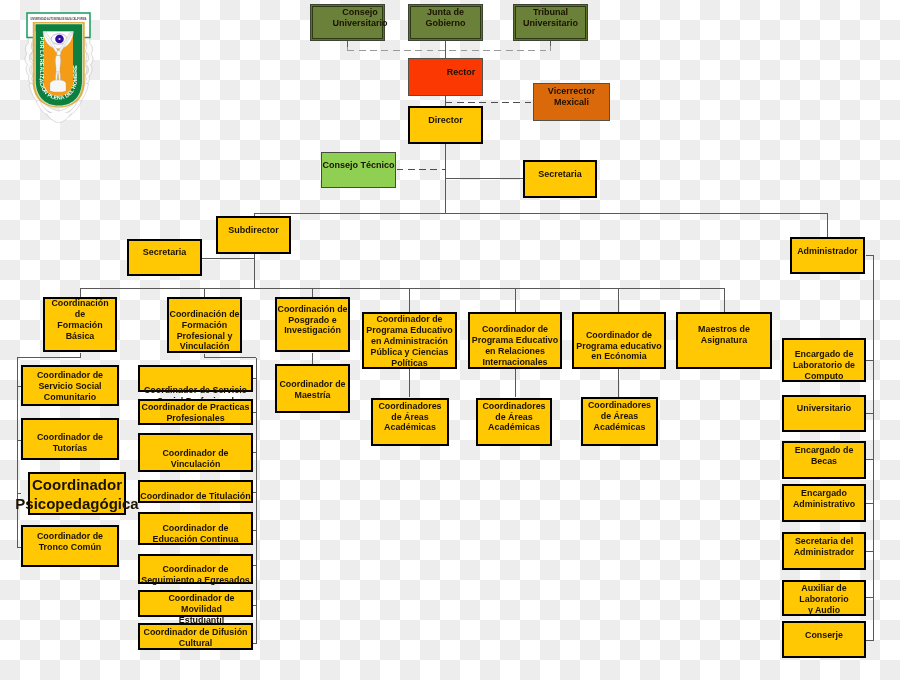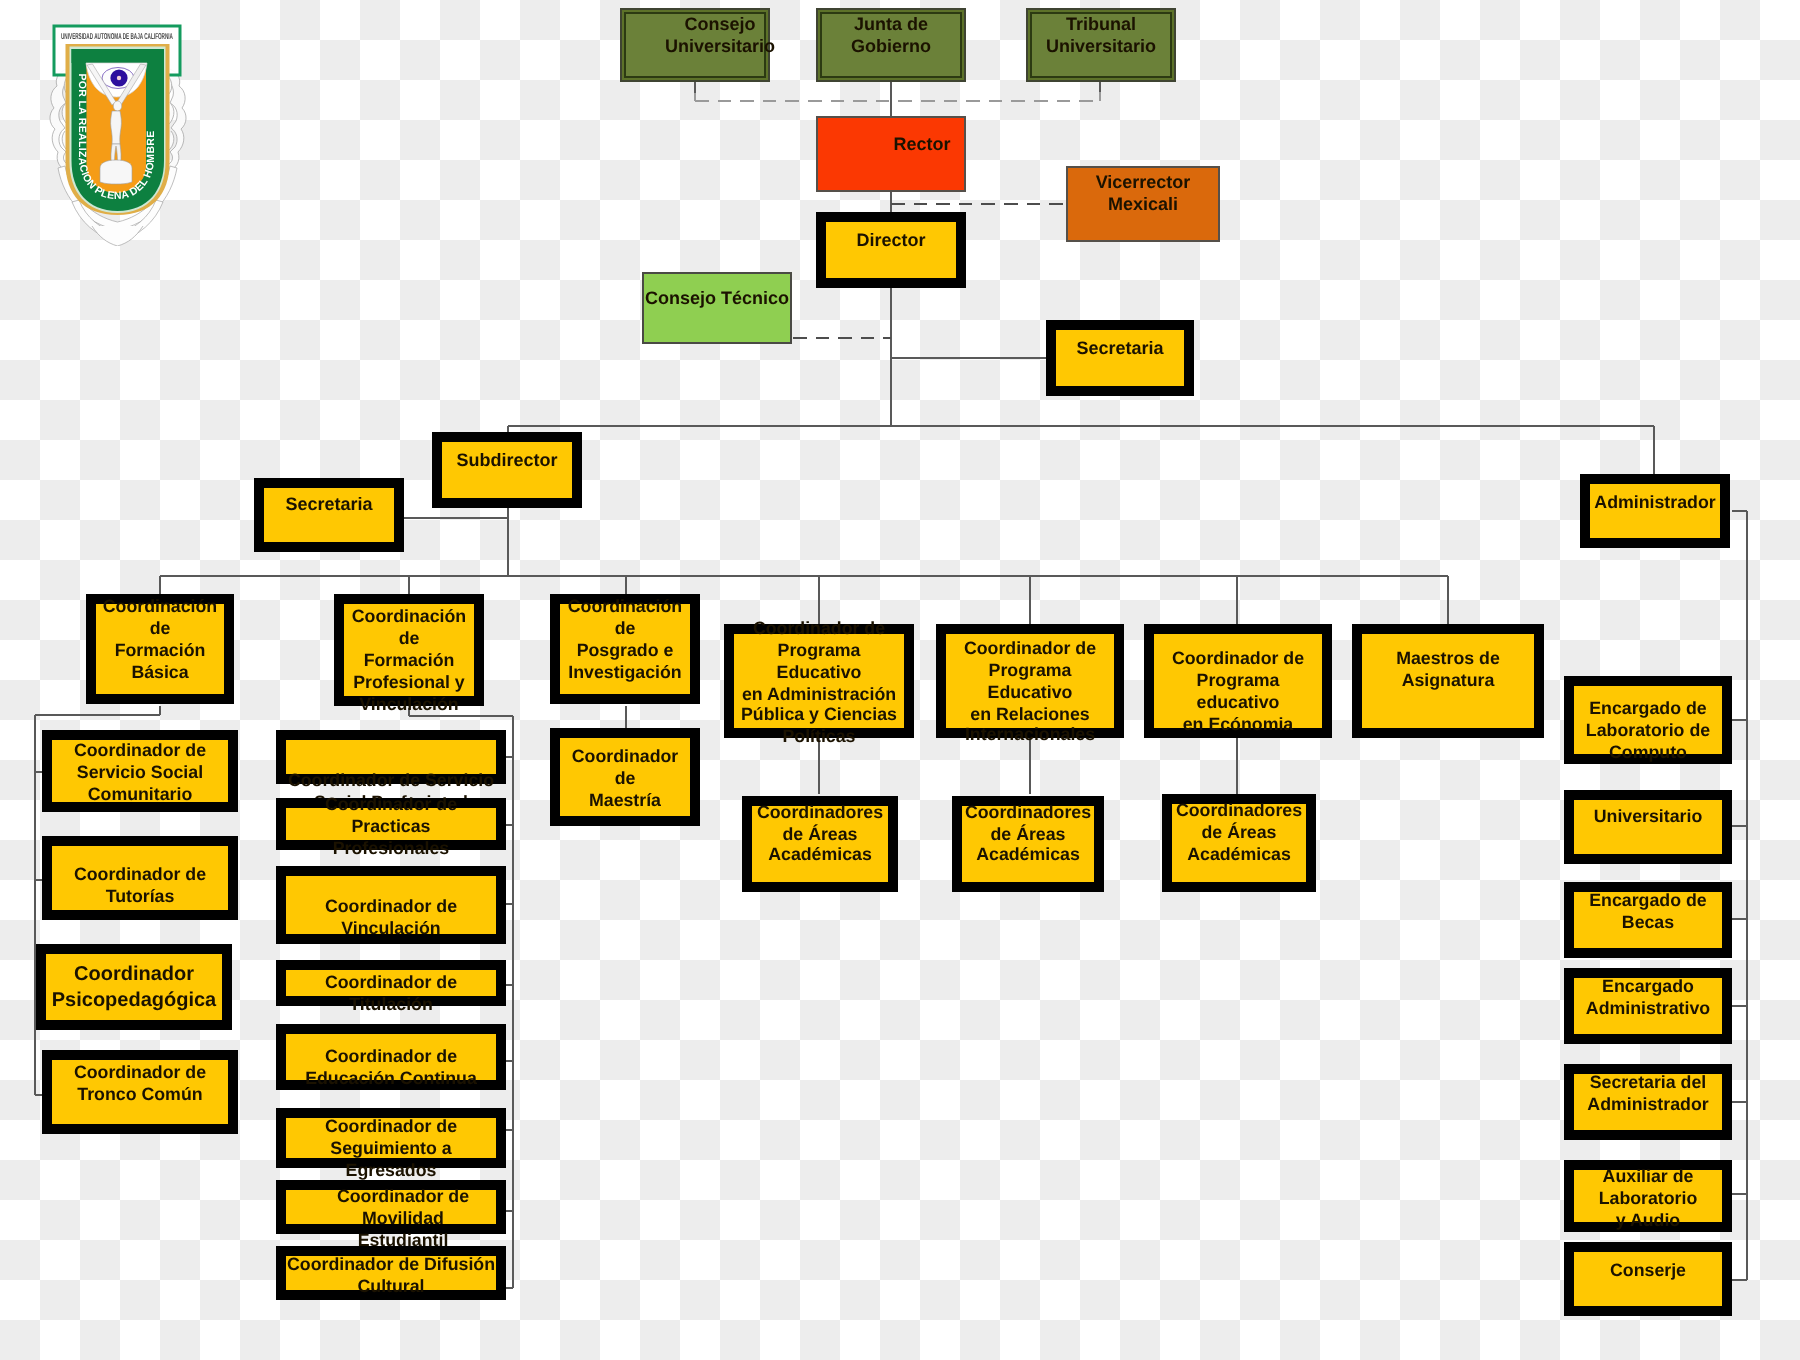--- a/index.html
+++ b/index.html
@@ -12,21 +12,21 @@
       conic-gradient(#ededed 25%, #ffffff 0 50%, #ededed 0 75%, #ffffff 0);
     background-size:40px 40px;
     background-position:0 0;
   }
   #stage{position:absolute;left:0;top:0;width:900px;height:680px;}
   svg.lines{position:absolute;left:0;top:0;width:900px;height:680px;z-index:1;
             pointer-events:none;}
   .box{position:absolute;box-sizing:border-box;display:flex;align-items:center;
        justify-content:center;text-align:center;color:#1b1200;font-weight:bold;
        line-height:1.235;z-index:5;white-space:pre-line;}
-  .yellow{background:#ffc802;border:5px solid #000000;}
+  .yellow{background:#ffc802;border:2px solid #000000;}
   .green{background:#5d7229;border:1px solid #3f4432;}
   .green::before{content:"";position:absolute;left:2px;top:2px;right:2px;bottom:2px;
        background:#6b8139;outline:1px solid #2c3a12;outline-offset:0;pointer-events:none;z-index:-1;}
   .lgreen{background:#8fcf51;border:1px solid #4a4a44;}
   .red{background:#fb3802;border:1px solid #55504a;}
   .orange{background:#da690c;border:1px solid #55504a;}
   .logo{position:absolute;z-index:6;}
 </style>
 </head>
 <body>
@@ -150,21 +150,21 @@
 <div class="box green" style="left: 310px; top: 4px; width: 75px; height: 37px; font-size: 9px; padding-left: 25px;"><span style="position: relative; top: -4.9px;">Consejo
 Universitario</span></div>
     <div class="box green" style="left: 408px; top: 4px; width: 75px; height: 37px; font-size: 9px;"><span style="position: relative; top: -4.9px;">Junta de
 Gobierno</span></div>
     <div class="box green" style="left: 513px; top: 4px; width: 75px; height: 37px; font-size: 9px;"><span style="position: relative; top: -4.9px;">Tribunal
 Universitario</span></div>
     <div class="box red" style="left: 408px; top: 58px; width: 75px; height: 38px; font-size: 9px;"><span style="position: relative; top: -4.5px; padding-left: 31px;">Rector</span></div>
     <div class="box orange" style="left: 533px; top: 83px; width: 77px; height: 38px; font-size: 9px;"><span style="position: relative; top: -5px;">Vicerrector
 Mexicali</span></div>
     <div class="box yellow" style="left: 408px; top: 106px; width: 75px; height: 38px; font-size: 9px;"><span style="position: relative; top: -4.5px;">Director</span></div>
-    <div class="box lgreen" style="left: 321px; top: 136px; width: 75px; height: 36px; font-size: 9px;"><span style="position: relative; top: -4.5px;">Consejo Técnico</span></div>
+    <div class="box lgreen" style="left: 321px; top: 152px; width: 75px; height: 36px; font-size: 9px;"><span style="position: relative; top: -4.5px;">Consejo Técnico</span></div>
     <div class="box yellow" style="left: 523px; top: 160px; width: 74px; height: 38px; font-size: 9px;"><span style="position: relative; top: -4.5px;">Secretaria</span></div>
     <div class="box yellow" style="left: 216px; top: 216px; width: 75px; height: 38px; font-size: 9px;"><span style="position: relative; top: -4.5px;">Subdirector</span></div>
     <div class="box yellow" style="left: 127px; top: 239px; width: 75px; height: 37px; font-size: 9px;"><span style="position: relative; top: -4.5px;">Secretaria</span></div>
     <div class="box yellow" style="left: 790px; top: 237px; width: 75px; height: 37px; font-size: 8.9px;"><span style="position: relative; top: -4.5px;">Administrador</span></div>
     <div class="box yellow" style="left: 43px; top: 297px; width: 74px; height: 55px; font-size: 8.9px;"><span style="position: relative; top: -4.5px;">Coordinación de
 Formación
 Básica</span></div>
     <div class="box yellow" style="left: 167px; top: 297px; width: 75px; height: 56px; font-size: 8.9px;"><span style="position: relative; top: 5.5px;">Coordinación de
 Formación
 Profesional y
@@ -195,21 +195,21 @@
 de Áreas
 Académicas</span></div>
     <div class="box yellow" style="left: 581px; top: 397px; width: 77px; height: 49px; font-size: 8.9px;"><span style="position: relative; top: -5px;">Coordinadores
 de Áreas
 Académicas</span></div>
     <div class="box yellow" style="left: 21px; top: 365px; width: 98px; height: 41px; font-size: 8.9px;"><span style="position: relative; top: 1px;">Coordinador de
 Servicio Social
 Comunitario</span></div>
     <div class="box yellow" style="left: 21px; top: 418px; width: 98px; height: 42px; font-size: 8.9px;"><span style="position: relative; top: 3.5px;">Coordinador de
 Tutorías</span></div>
-    <div class="box yellow" style="left: 18px; top: 472px; width: 98px; height: 43px; font-size: 10px;"><span style="position: relative; top: 1px;">Coordinador
+    <div class="box yellow" style="left: 28px; top: 472px; width: 98px; height: 43px; font-size: 15px;"><span style="position: relative; top: 1px;">Coordinador
 Psicopedagógica</span></div>
     <div class="box yellow" style="left: 21px; top: 525px; width: 98px; height: 42px; font-size: 8.9px;"><span style="position: relative; top: -4.5px;">Coordinador de
 Tronco Común</span></div>
     <div class="box yellow" style="left: 138px; top: 365px; width: 115px; height: 27px; font-size: 8.9px;"><span style="position: relative; top: 1px; margin-top: 32px;">Coordinador de Servicio
 Social Profesional</span></div>
     <div class="box yellow" style="left: 138px; top: 399px; width: 115px; height: 26px; font-size: 8.9px;"><span style="position: relative; top: 1px;">Coordinador de Practicas
 Profesionales</span></div>
     <div class="box yellow" style="left: 138px; top: 433px; width: 115px; height: 39px; font-size: 8.9px;"><span style="position: relative; top: 6.5px;">Coordinador de
 Vinculación</span></div>
     <div class="box yellow" style="left: 138px; top: 480px; width: 115px; height: 23px; font-size: 8.9px;"><span style="position: relative; top: 5px;">Coordinador de Titulación</span></div>

